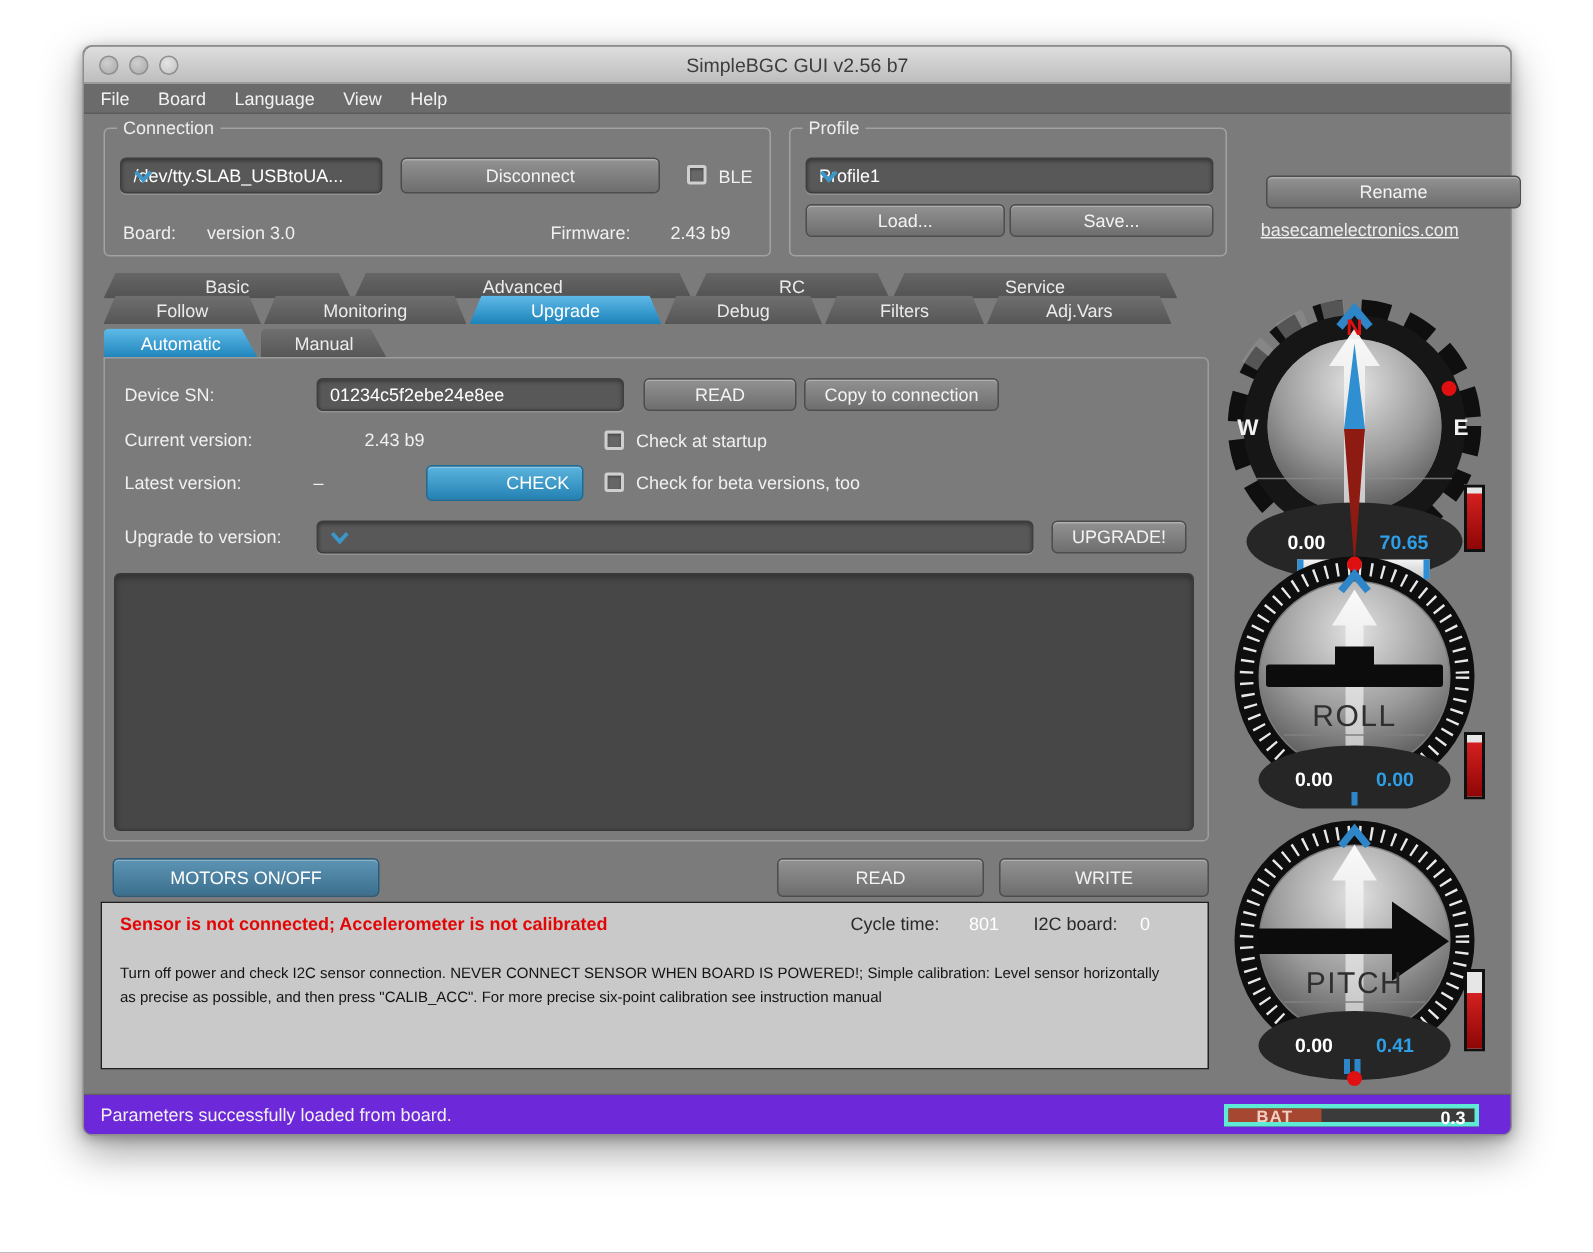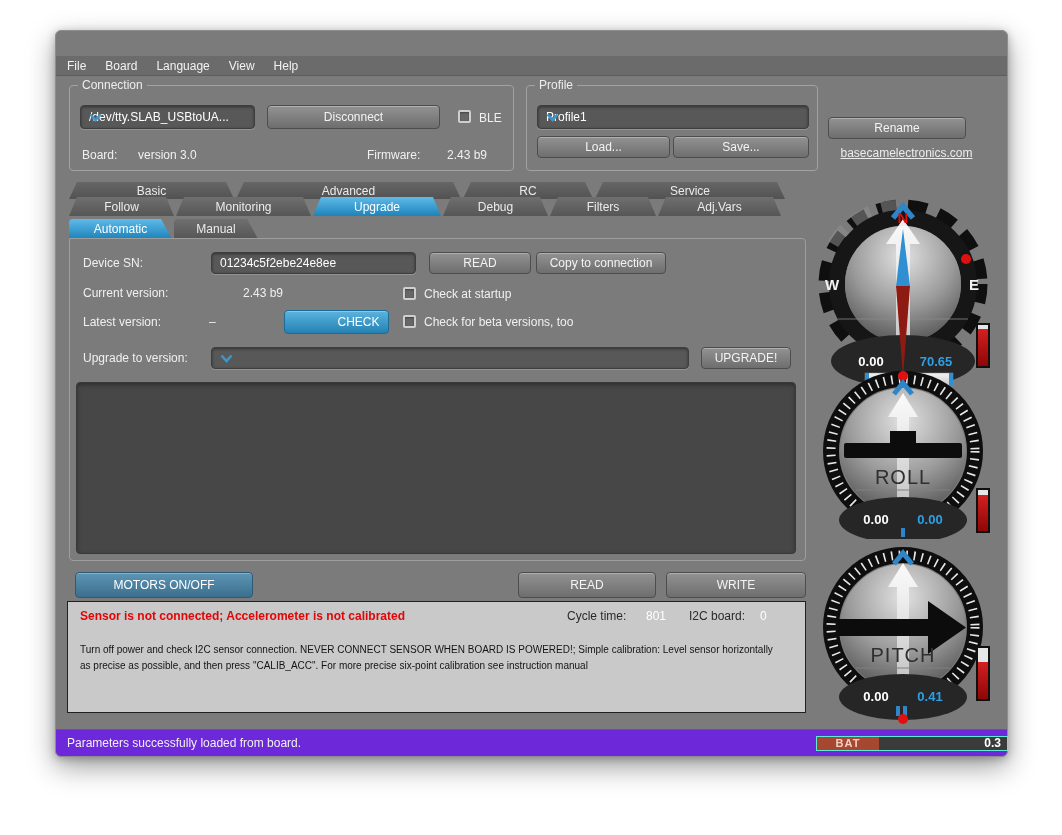--- a/index.html
+++ b/index.html
@@ -57,39 +57,45 @@
   .msgpanel { position:absolute; left:11px; top:570px; width:739px; height:112px;
               background:#c9c9c9; border:1px solid #202020; }
   .err { position:absolute; left:12px; top:7px; color:#e20606; font-weight:bold; font-size:12px; }
   .dk { color:#2a2a2a; font-size:12px; position:absolute; }
   .wv { color:#ffffff; font-size:12px; position:absolute; }
   .bodytxt { position:absolute; left:12px; top:40px; width:706px; color:#141414;
              font-size:10px; line-height:15.5px; }
   .statusbar { position:absolute; left:0; bottom:0; right:0; height:27px; background:#6d28d9;
                border-top:1px solid #606060; border-radius:0 0 5px 5px; }
   .status-text { position:absolute; left:11px; top:0; line-height:26px; color:#f0f0f0; font-size:12px; }
-  .bat { position:absolute; left:760px; top:6px; width:192px; height:15px; display:flex;
-         border:1px solid #5eead4; background:#3b3b3b; }
+  .bat { position:absolute; left:760px; top:6px; width:170px; height:15px; display:flex;
+         border:3px solid #5eead4; background:#3b3b3b; }
   .bat-label { width:62px; background:#a64731; color:#f2cfc4; font-weight:bold; font-size:11px;
                text-align:center; line-height:13px; letter-spacing:1px; }
   .bat-value { flex:1; color:#fff; font-weight:bold; font-size:12px; text-align:right;
                padding-right:6px; line-height:13px; }
   .vbat { position:absolute; width:14px; border:2px solid #101010; background:#e6e6e6; }
   .vbat .fill { position:absolute; left:0; right:0; bottom:0;
                 background:linear-gradient(#d42020,#8e0606); }
   .link { position:absolute; color:#ececec; font-size:12px; text-decoration:underline;
           text-align:center; cursor:pointer; }
   svg { position:absolute; }
   svg text { font-family:"Liberation Sans", sans-serif; }
 </style>
 </head>
 <body>
 
 <div class="window">
 
+  <div class="titlebar">
+    <div class="tl-dot" style="left:10px;"></div>
+    <div class="tl-dot" style="left:30px;"></div>
+    <div class="tl-dot" style="left:50px; background:radial-gradient(circle at 40% 35%, #e4e4e4, #c2c2c2);"></div>
+    <div class="win-title">SimpleBGC GUI v2.56 b7</div>
+  </div>
 
   <div class="menubar">
     <span class="menu-item">File</span>
     <span class="menu-item">Board</span>
     <span class="menu-item">Language</span>
     <span class="menu-item">View</span>
     <span class="menu-item">Help</span>
   </div>
 
   <div class="group" style="left:13px; top:54px; width:445px; height:86px;">
@@ -119,21 +125,21 @@
           <path d="M1.5 1.5 L6.5 7 L11.5 1.5" stroke="#3b97c9" stroke-width="2.6" fill="none"></path>
         </svg>
     </div>
     <div class="btn" style="left:10px; top:50px; width:133px; height:22px;">
         <span>Load...</span>
       </div>
     <div class="btn" style="left:146px; top:50px; width:136px; height:22px;">
         <span>Save...</span>
       </div>
   </div>
-  <div class="btn" style="left:772px; top:86px; width:138px; height:22px;text-align:right;">
+  <div class="btn" style="left:788px; top:86px; width:170px; height:22px;text-align:right;">
       <span>Rename</span>
     </div>
   <span class="link" style="left:772px; top:115px; width:157px;">basecamelectronics.com</span>
 
   <div class="tab r1" style="left:13px;  width:165px;">
       <span>Basic</span>
     </div>
   <div class="tab r1" style="left:180px; width:225px;">
       <span>Advanced</span>
     </div>

